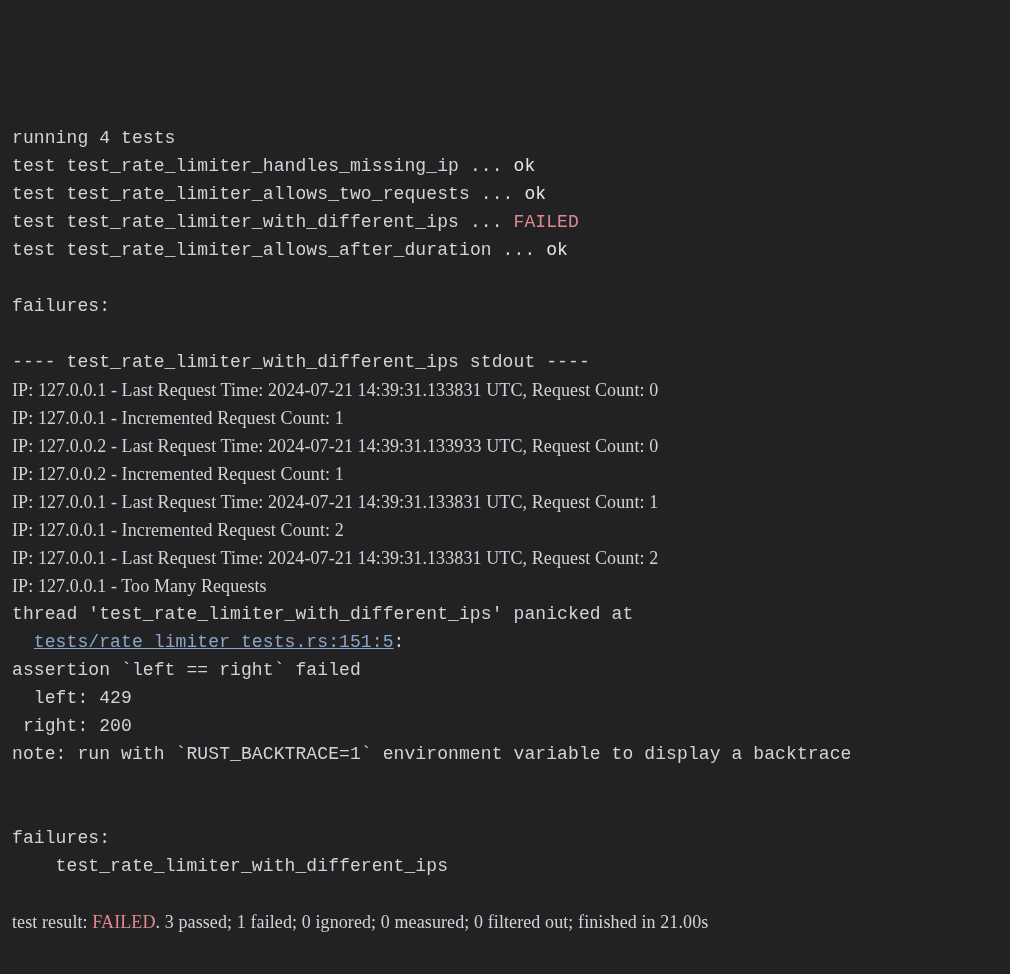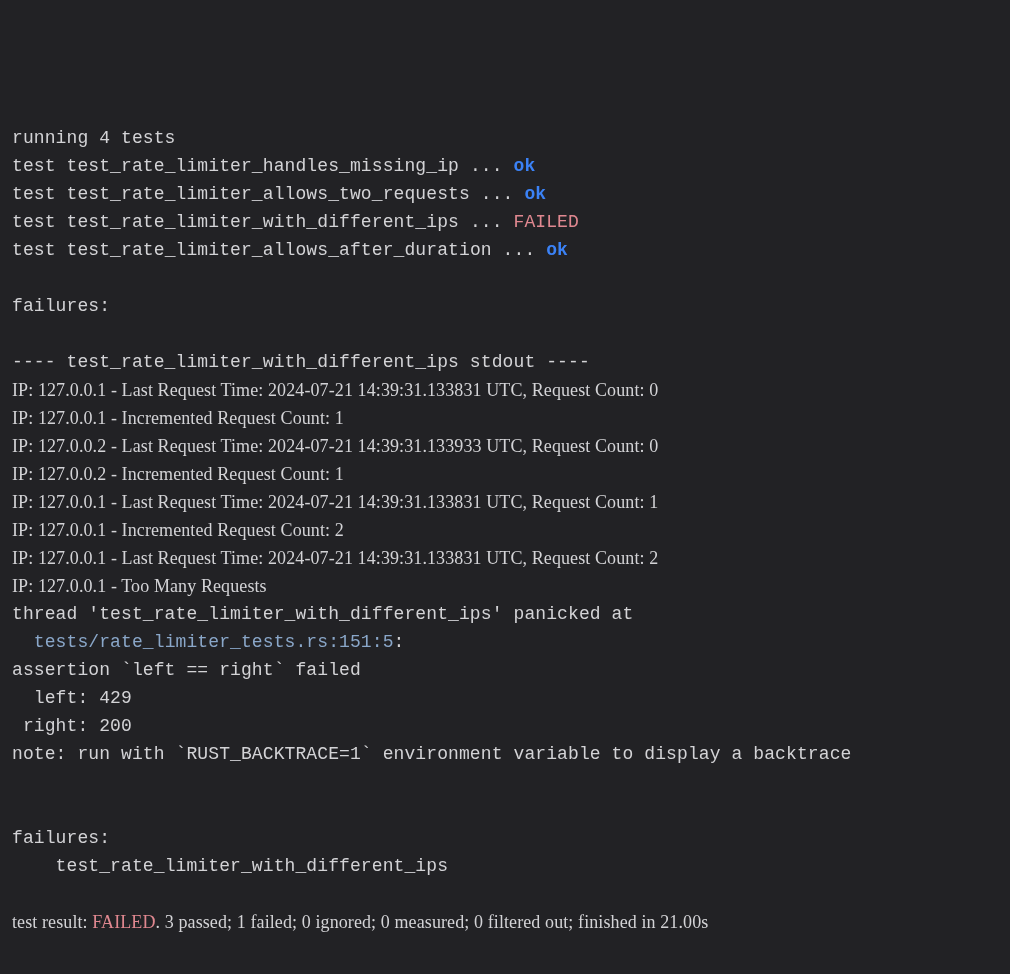--- a/index.html
+++ b/index.html
@@ -20,23 +20,23 @@
     white-space: pre;
     letter-spacing: 0.1px;
   }
   .line { white-space: pre-wrap; word-break: break-word; }
   .wrap-indent {
     padding-left: 1ch;
     text-indent: -1ch;
     white-space: pre-wrap;
     font-family: Liberation Serif, serif;
   }
-  .ok   { color: #3b82f6; font-weight: bold; }
+  .ok   { color: #e5e5e5; }
   .fail { color: #e08890; margin-top: 48px; }
-  .link { color: #8aa7c9; cursor: text; }
+  .link { color: #8aa7c9; text-decoration: underline; cursor: text; }
   .blank { height: 28px; }
 </style>
 </head>
 <body>
 
 
 
 <div id="root"><div class="line"><span>running 4 tests</span></div><div class="line"><span>test </span><span>test_rate_limiter_handles_missing_ip</span><span> ... </span><span class="ok">ok</span></div><div class="line"><span>test </span><span>test_rate_limiter_allows_two_requests</span><span> ... </span><span class="ok">ok</span></div><div class="line"><span>test </span><span>test_rate_limiter_with_different_ips</span><span> ... </span><span class="fail">FAILED</span></div><div class="line"><span>test </span><span>test_rate_limiter_allows_after_duration</span><span> ... </span><span class="ok">ok</span></div><div class="blank"></div><div class="line"><span>failures:</span></div><div class="blank"></div><div class="line"><span>---- test_rate_limiter_with_different_ips stdout ----</span></div><div class="line wrap-indent"><span>IP: 127.0.0.1 - Last Request Time: 2024-07-21 14:39:31.133831 UTC, Request Count: 0</span></div><div class="line wrap-indent"><span>IP: 127.0.0.1 - Incremented Request Count: 1</span></div><div class="line wrap-indent"><span>IP: 127.0.0.2 - Last Request Time: 2024-07-21 14:39:31.133933 UTC, Request Count: 0</span></div><div class="line wrap-indent"><span>IP: 127.0.0.2 - Incremented Request Count: 1</span></div><div class="line wrap-indent"><span>IP: 127.0.0.1 - Last Request Time: 2024-07-21 14:39:31.133831 UTC, Request Count: 1</span></div><div class="line wrap-indent"><span>IP: 127.0.0.1 - Incremented Request Count: 2</span></div><div class="line wrap-indent"><span>IP: 127.0.0.1 - Last Request Time: 2024-07-21 14:39:31.133831 UTC, Request Count: 2</span></div><div class="line wrap-indent"><span>IP: 127.0.0.1 - Too Many Requests</span></div><div class="line"><span>thread 'test_rate_limiter_with_different_ips' panicked at </span></div><div class="line"><span>  </span><span class="link">tests/rate_limiter_tests.rs:151:5</span><span>:</span></div><div class="line"><span>assertion `left == right` failed</span></div><div class="line"><span>  left: 429</span></div><div class="line"><span> right: 200</span></div><div class="line"><span>note: run with `RUST_BACKTRACE=1` environment variable to display a backtrace</span></div><div class="blank"></div><div class="blank"></div><div class="line"><span>failures:</span></div><div class="line"><span>    test_rate_limiter_with_different_ips</span></div><div class="blank"></div><div class="line wrap-indent"><span>test result: </span><span class="fail">FAILED</span><span>. 3 passed; 1 failed; 0 ignored; 0 measured; 0 filtered out; finished in 21.00s</span></div></div>
 
 

